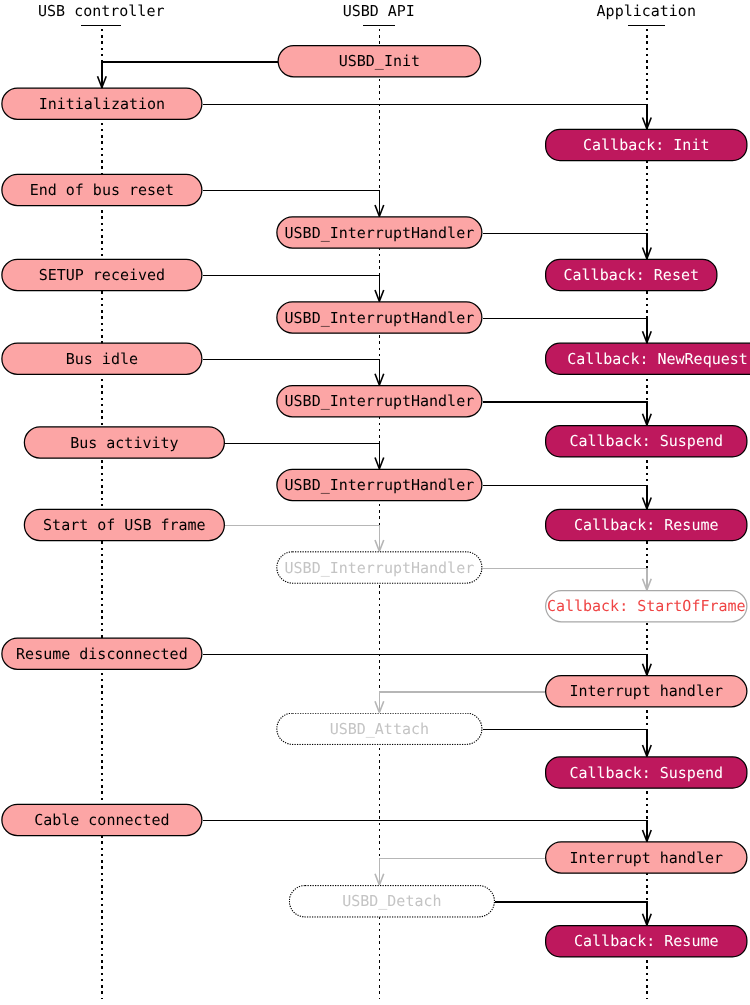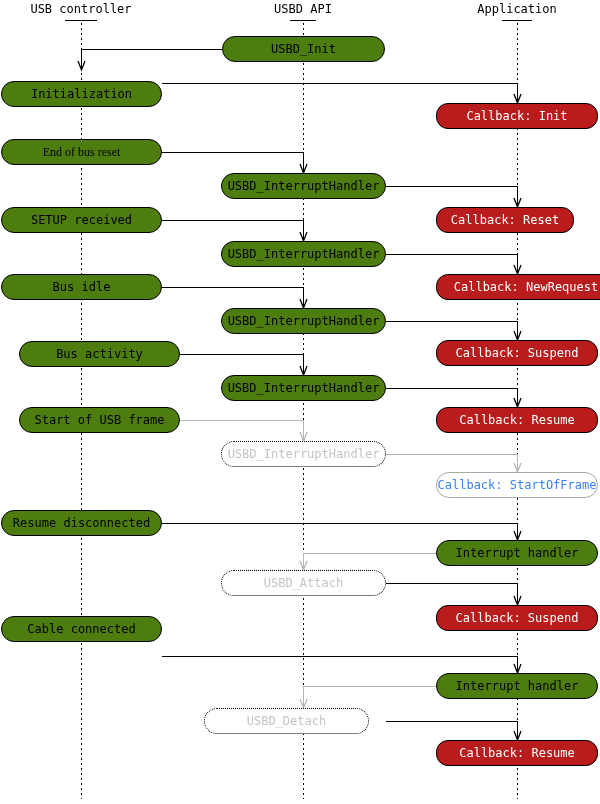--- a/index.html
+++ b/index.html
@@ -21,24 +21,24 @@
     position:absolute;
     box-sizing:border-box;
     height:26px;
     display:flex;align-items:center;justify-content:center;
     font-size:12px;line-height:14px;
     white-space:nowrap;
     background:#fff;
     border:1px solid #000;
     border-radius:13px;
   }
-  .box.plain{background:#4d7c0f;color:#000;border:1px solid #000;}
-  .box.black{background:#b91c1c;color:#fff;border:1px solid #000;border-radius:12px;}
+  .box.plain{background:#fca5a5;color:#000;border:1px solid #000;}
+  .box.black{background:#be185d;color:#fff;border:1px solid #000;border-radius:12px;}
   .box.ghost{background:#fff;color:#c4c4c4;border:1px dotted #000;}
-  .box.grayline{background:#fff;color:#3b82f6;border:1px solid #a8a8a8;}
+  .box.grayline{background:#fff;color:#ef4444;border:1px solid #a8a8a8;}
 </style>
 </head>
 <body>
 
 <div id="stage">
   <svg id="wires" width="600" height="804" viewBox="0 0 600 804" xmlns="http://www.w3.org/2000/svg">
     <defs>
       <marker id="arrow-black" markerUnits="userSpaceOnUse" markerWidth="22" markerHeight="22" refX="0" refY="0" orient="auto" overflow="visible">
         <path d="M -9 -3.5 L 0 0 L -9 3.5" fill="none" stroke="#000000" stroke-width="1.3"></path>
       </marker>
@@ -75,39 +75,39 @@
         <path d="M 386 721.5 H 517.5 V 740" fill="none" stroke="#000000" shape-rendering="crispEdges" marker-end="url(#arrow-black)"></path>
       </g>
   </svg>
   <div id="headers">
       <div class="col-label" style="left: 81px;">USB controller</div>
       <div class="col-label" style="left: 303px;">USBD API</div>
       <div class="col-label" style="left: 517px;">Application</div>
     </div>
   <div id="nodes">
       <div class="box plain" style="left: 222px; top: 36px; width: 163px;">USBD_Init</div>
-      <div class="box plain" style="left: 1px; top: 81px; width: 161px; text-align: right;">Initialization</div>
+      <div class="box plain" style="left: 1px; top: 70px; width: 161px; text-align: right;">Initialization</div>
       <div class="box black" style="left: 436px; top: 103px; width: 162px;">Callback: Init</div>
-      <div class="box plain" style="left: 1px; top: 139px; width: 161px; font-family: Liberation Serif, serif;">End of bus reset</div>
+      <div class="box plain" style="left: 1px; top: 139px; width: 161px;">End of bus reset</div>
       <div class="box plain" style="left: 221px; top: 173px; width: 165px;">USBD_InterruptHandler</div>
       <div class="box plain" style="left: 1px; top: 207px; width: 161px;">SETUP received</div>
       <div class="box black" style="left: 436px; top: 207px; width: 138px;">Callback: Reset</div>
       <div class="box plain" style="left: 221px; top: 241px; width: 165px;">USBD_InterruptHandler</div>
       <div class="box plain" style="left: 1px; top: 274px; width: 161px;">Bus idle</div>
       <div class="box black" style="left: 436px; top: 274px; width: 180px;">Callback: NewRequest</div>
       <div class="box plain" style="left: 221px; top: 308px; width: 165px;">USBD_InterruptHandler</div>
       <div class="box plain" style="left: 19px; top: 341px; width: 161px;">Bus activity</div>
       <div class="box black" style="left: 436px; top: 340px; width: 162px;">Callback: Suspend</div>
       <div class="box plain" style="left: 221px; top: 375px; width: 165px;">USBD_InterruptHandler</div>
       <div class="box plain" style="left: 19px; top: 407px; width: 161px;">Start of USB frame</div>
       <div class="box black" style="left: 436px; top: 407px; width: 162px;">Callback: Resume</div>
       <div class="box ghost" style="left: 221px; top: 441px; width: 165px;">USBD_InterruptHandler</div>
       <div class="box grayline" style="left: 436px; top: 472px; width: 162px;">Callback: StartOfFrame</div>
       <div class="box plain" style="left: 1px; top: 510px; width: 161px;">Resume disconnected</div>
       <div class="box plain" style="left: 436px; top: 540px; width: 162px;">Interrupt handler</div>
       <div class="box ghost" style="left: 221px; top: 570px; width: 165px;">USBD_Attach</div>
       <div class="box black" style="left: 436px; top: 605px; width: 162px;">Callback: Suspend</div>
-      <div class="box plain" style="left: 1px; top: 616px; width: 161px;">Cable connected</div>
+      <div class="box plain" style="left: 1px; top: 643px; width: 161px;">Cable connected</div>
       <div class="box plain" style="left: 436px; top: 673px; width: 162px;">Interrupt handler</div>
-      <div class="box ghost" style="left: 204px; top: 708px; width: 165px;">USBD_Detach</div>
+      <div class="box ghost" style="left: 231px; top: 708px; width: 165px;">USBD_Detach</div>
       <div class="box black" style="left: 436px; top: 740px; width: 162px;">Callback: Resume</div>
     </div>
 </div>
 
 </body></html>

